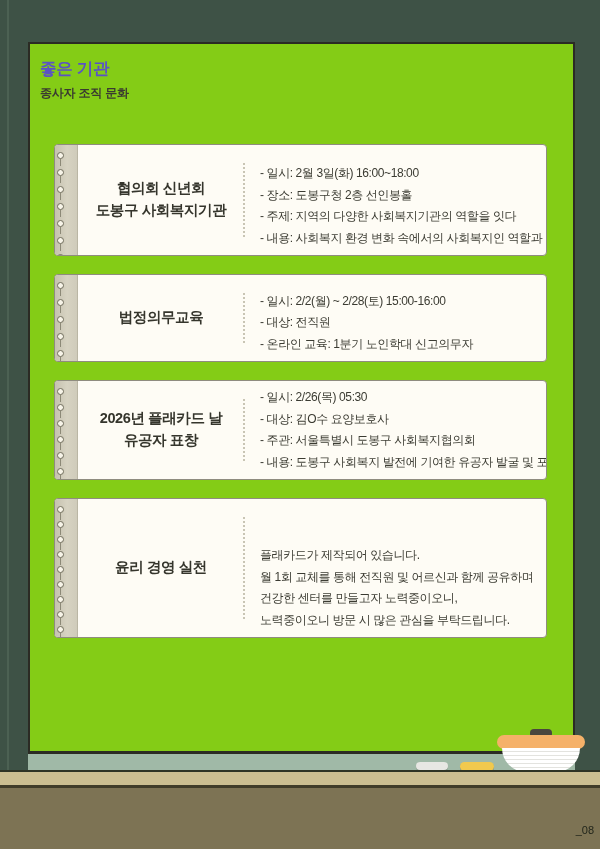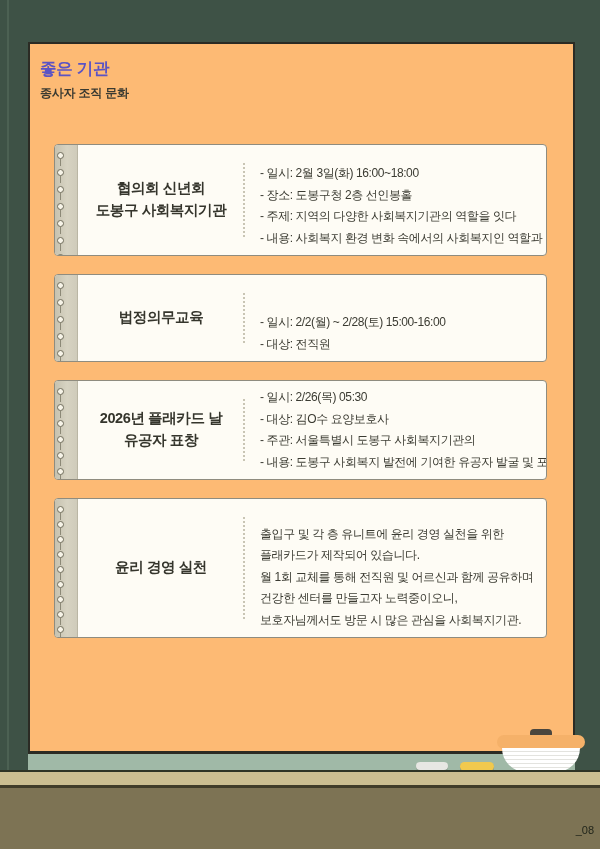--- a/index.html
+++ b/index.html
@@ -9,21 +9,21 @@
     font-family:"Liberation Sans", sans-serif;
   }
   .board-highlight{
     position:absolute;left:7px;top:0;width:2px;height:770px;
     background:#4C6153;
   }
   
   .paper{
     position:absolute;left:28px;top:42px;width:547px;height:712px;
     box-sizing:border-box;
-    background:#fdba74;
+    background:#84cc16;
     border:2px solid #2B2B24;
     border-bottom-width:3px;
   }
   .header{position:absolute;left:10px;top:14px;}
   .page-title{
     font-size:16.5px;font-weight:bold;color:#5B53C4;letter-spacing:-0.3px;
   }
   .page-subtitle{
     margin-top:5px;font-size:12px;color:#3A3A31;letter-spacing:-0.2px;font-weight:bold;
   }
@@ -140,41 +140,42 @@
           <div class="ring" style="top: 58px;"></div>
           <div class="ring" style="top: 75px;"></div>
         </div>
       <div class="card-title">
         <div>법정의무교육</div>
       </div>
       <div class="divider"></div>
       <div class="card-body">
         <div class="line">- 일시: 2/2(월) ~ 2/28(토) 15:00-16:00</div>
         <div class="line">- 대상: 전직원</div>
+        <div class="line">- 온라인 교육: 1분기 노인학대 신고의무자</div>
       </div>
     </section>
 
     <section class="card card-3">
       <div class="spine">
           <div class="ring" style="top: 7px;"></div>
           <div class="ring" style="top: 23px;"></div>
           <div class="ring" style="top: 39px;"></div>
           <div class="ring" style="top: 55px;"></div>
           <div class="ring" style="top: 71px;"></div>
           <div class="ring" style="top: 87px;"></div>
         </div>
       <div class="card-title">
         <div>2026년 플래카드 날</div>
         <div>유공자 표창</div>
       </div>
       <div class="divider"></div>
       <div class="card-body">
         <div class="line">- 일시: 2/26(목) 05:30</div>
         <div class="line">- 대상: 김O수 요양보호사</div>
-        <div class="line">- 주관: 서울특별시 도봉구 사회복지기관의</div>
+        <div class="line">- 주관: 서울특별시 도봉구 사회복지협의회</div>
         <div class="line">- 내용: 도봉구 사회복지 발전에 기여한 유공자 발굴 및 포상</div>
       </div>
     </section>
 
     <section class="card card-4">
       <div class="spine">
           <div class="ring" style="top: 7px;"></div>
           <div class="ring" style="top: 22px;"></div>
           <div class="ring" style="top: 37px;"></div>
           <div class="ring" style="top: 52px;"></div>
@@ -182,25 +183,24 @@
           <div class="ring" style="top: 82px;"></div>
           <div class="ring" style="top: 97px;"></div>
           <div class="ring" style="top: 112px;"></div>
           <div class="ring" style="top: 127px;"></div>
         </div>
       <div class="card-title">
         <div>윤리 경영 실천</div>
       </div>
       <div class="divider"></div>
       <div class="card-body">
-        <div class="line">출입구 및 각 층 유니트에 윤리 경영 실천을 위한</div>
         <div class="line">플래카드가 제작되어 있습니다.</div>
         <div class="line">월 1회 교체를 통해 전직원 및 어르신과 함께 공유하며</div>
         <div class="line">건강한 센터를 만들고자 노력중이오니,</div>
-        <div class="line">보호자님께서도 방문 시 많은 관심을 사회복지기관.</div>
+        <div class="line">노력중이오니 방문 시 많은 관심을 부탁드립니다.</div>
       </div>
     </section>
 
   </div>
 </div>
 
 <div class="tray"></div>
 <div class="chalk chalk-white"></div>
 <div class="chalk chalk-yellow"></div>
 

